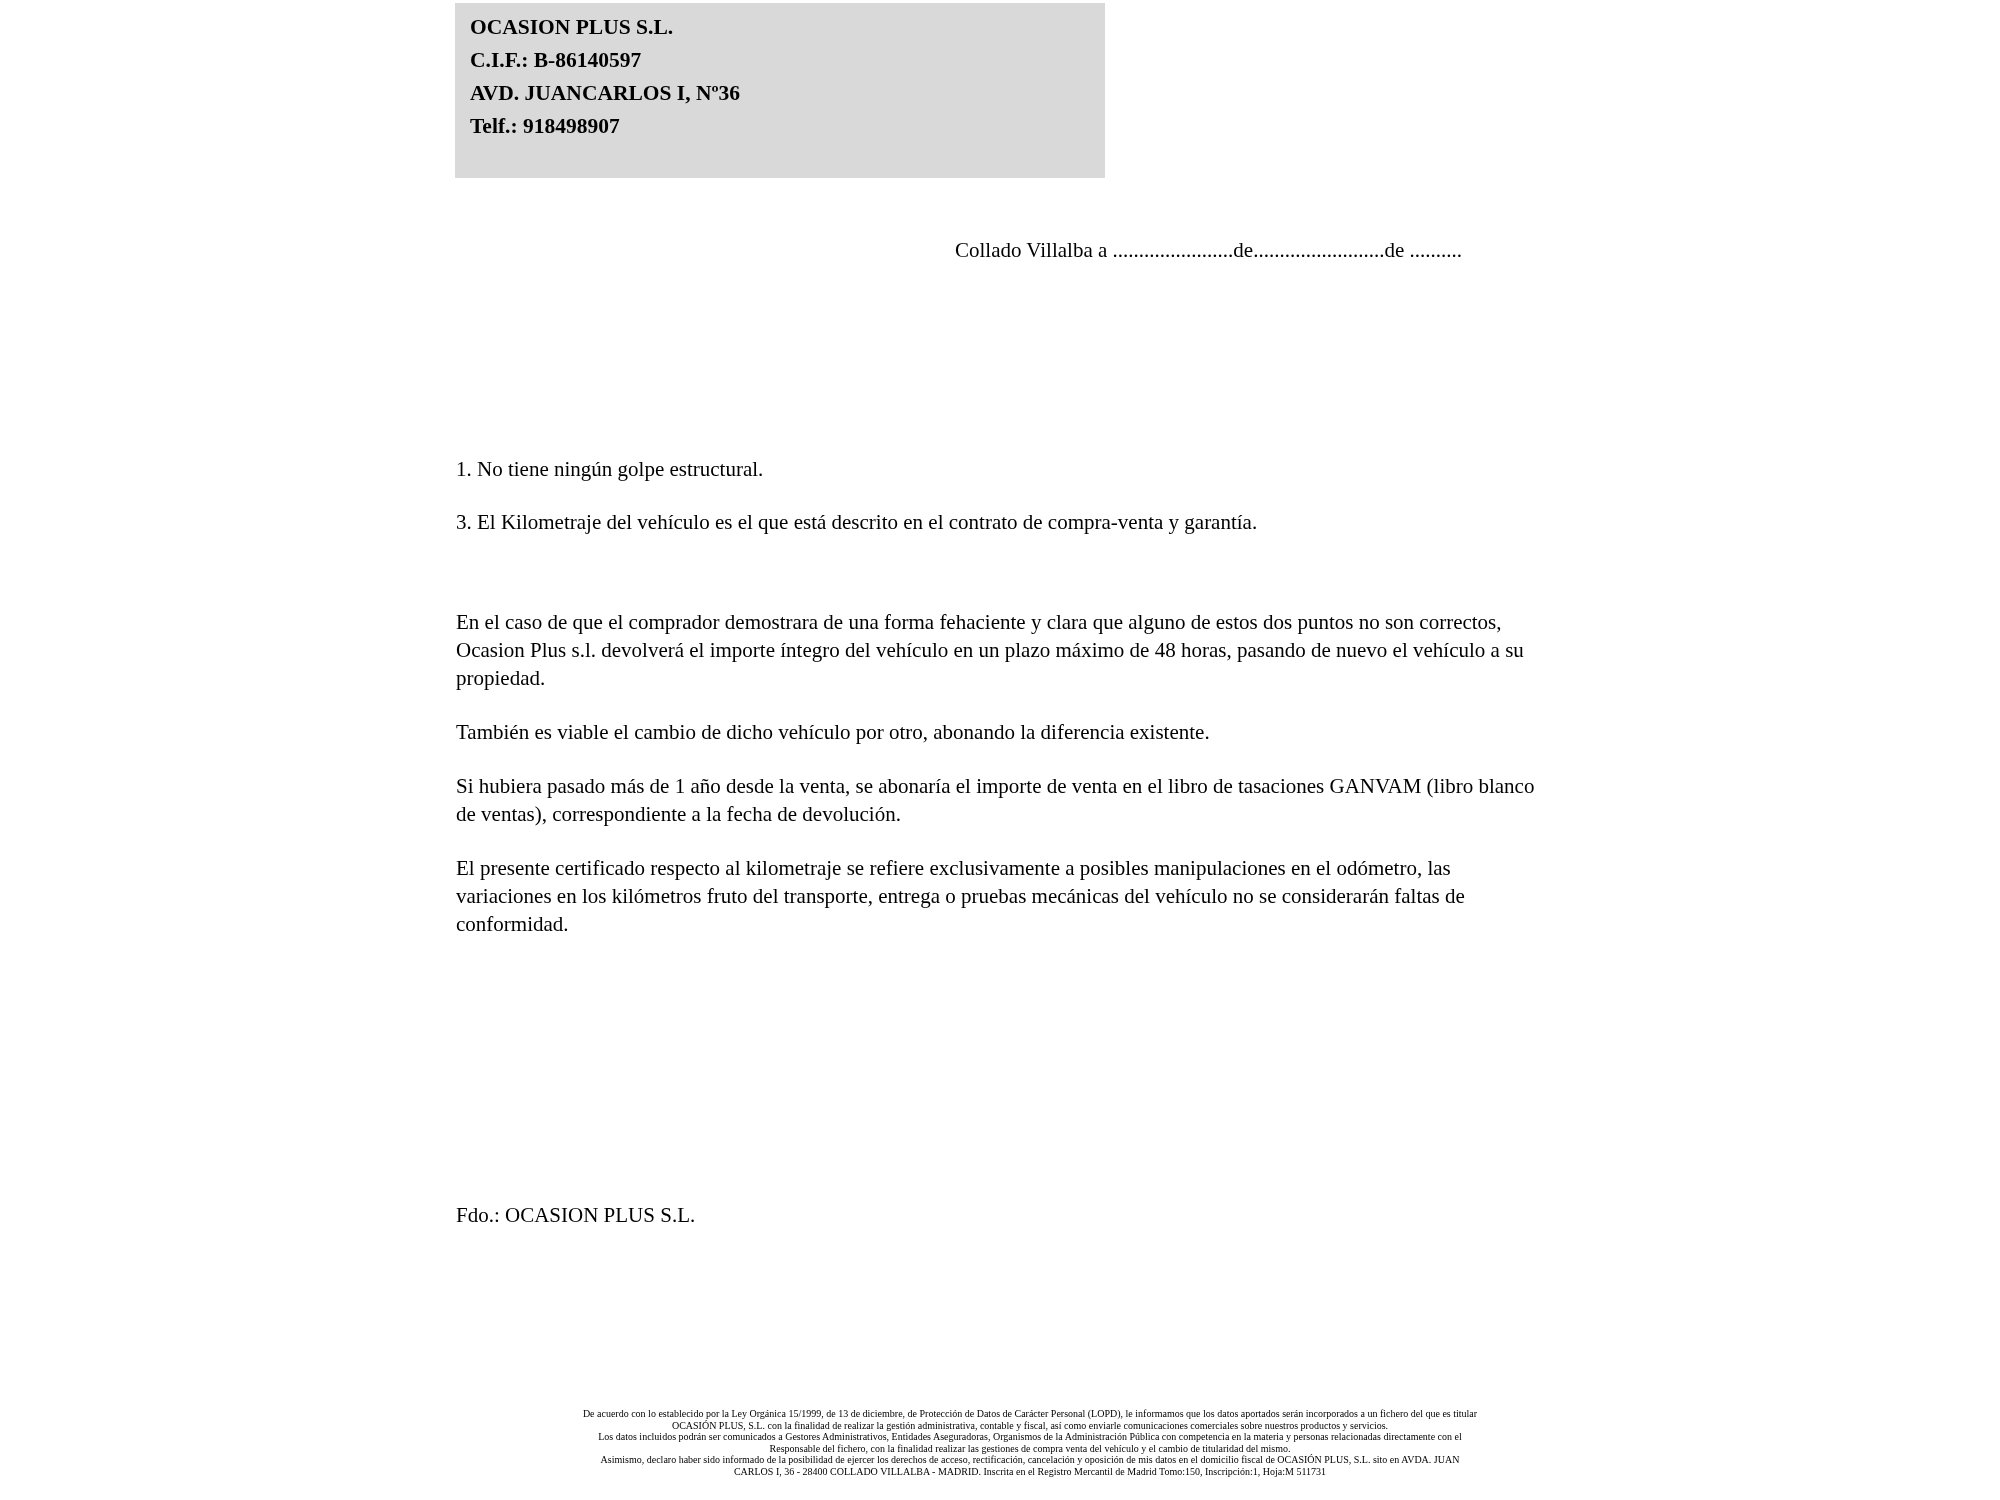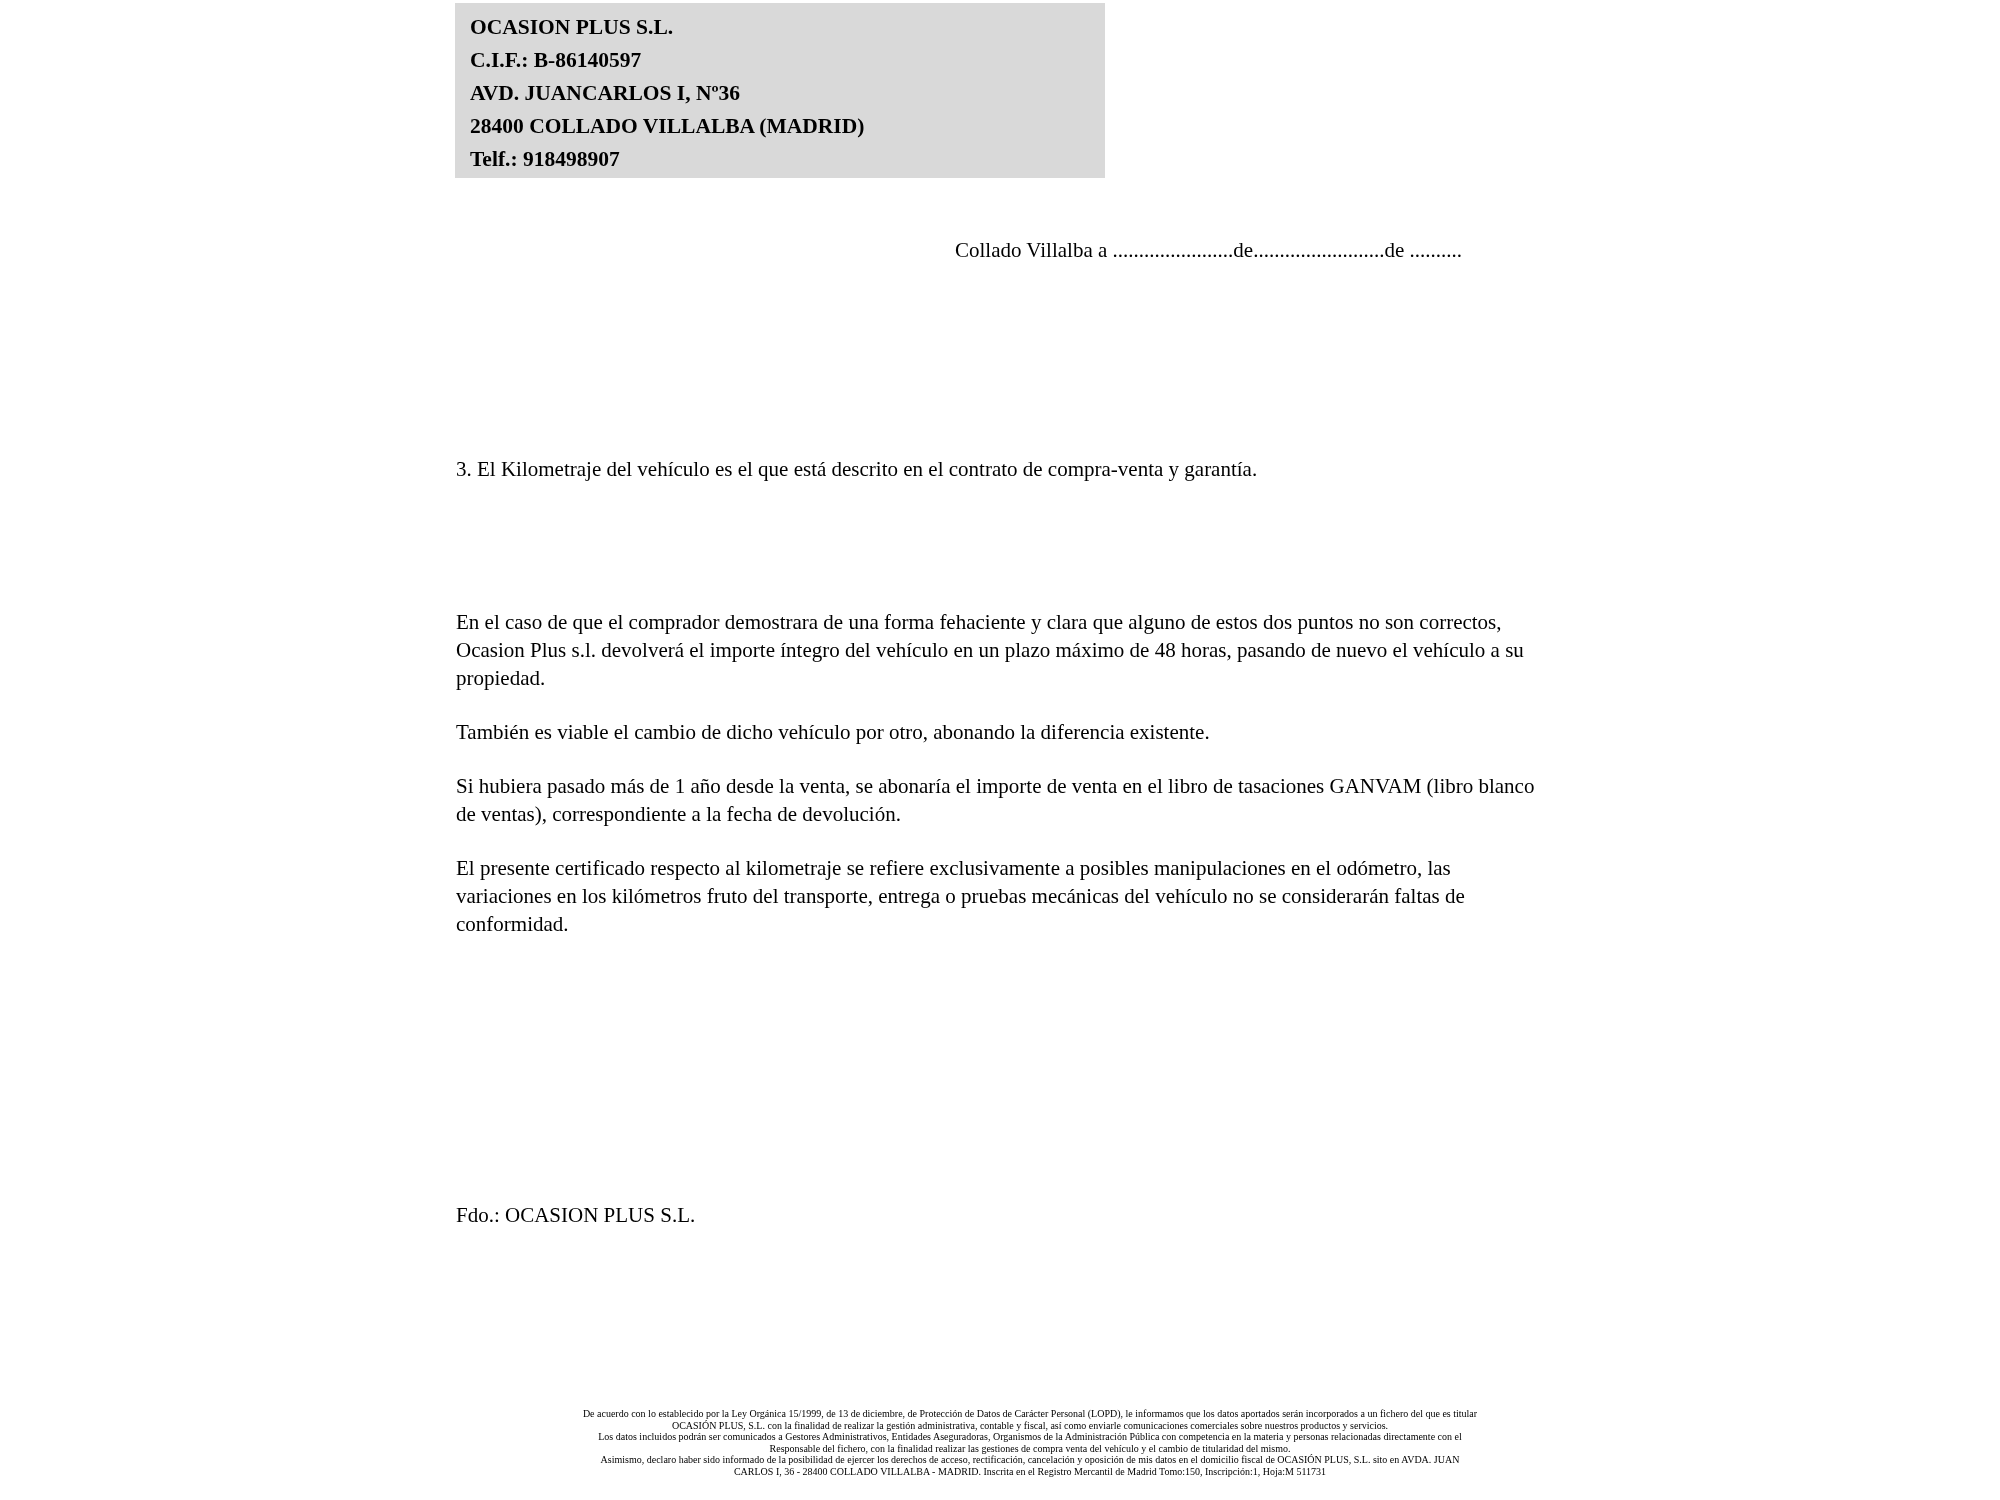--- a/index.html
+++ b/index.html
@@ -74,28 +74,28 @@
 </style>
 </head>
 <body>
 
 <div class="page">
 
   <div class="header-box">
     <div class="header-line">OCASION PLUS S.L.</div>
     <div class="header-line">C.I.F.: B-86140597</div>
     <div class="header-line">AVD. JUANCARLOS I, Nº36</div>
-    <div class="header-line">28400 COLLADO VILLALBA (MADRID)</div>
     <div class="header-line">Telf.: 918498907</div>
   </div>
 
   <div class="date-line">Collado Villalba a .......................de.........................de ..........</div>
 
 
   <div class="points">
+    <p>1. No tiene ningún golpe estructural.</p>
     <p>3. El Kilometraje del vehículo es el que está descrito en el contrato de compra-venta y garantía.</p>
   </div>
 
   <div class="body-paragraphs">
     <p>En el caso de que el comprador demostrara de una forma fehaciente y clara que alguno de estos dos puntos no son correctos, Ocasion Plus s.l. devolverá el importe íntegro del vehículo en un plazo máximo de 48 horas, pasando de nuevo el vehículo a su propiedad.</p>
     <p>También es viable el cambio de dicho vehículo por otro, abonando la diferencia existente.</p>
     <p>Si hubiera pasado más de 1 año desde la venta, se abonaría el importe de venta en el libro de tasaciones GANVAM (libro blanco de ventas), correspondiente a la fecha de devolución.</p>
     <p>El presente certificado respecto al kilometraje se refiere exclusivamente a posibles manipulaciones en el odómetro, las variaciones en los kilómetros fruto del transporte, entrega o pruebas mecánicas del vehículo no se considerarán faltas de conformidad.</p>
   </div>
 

